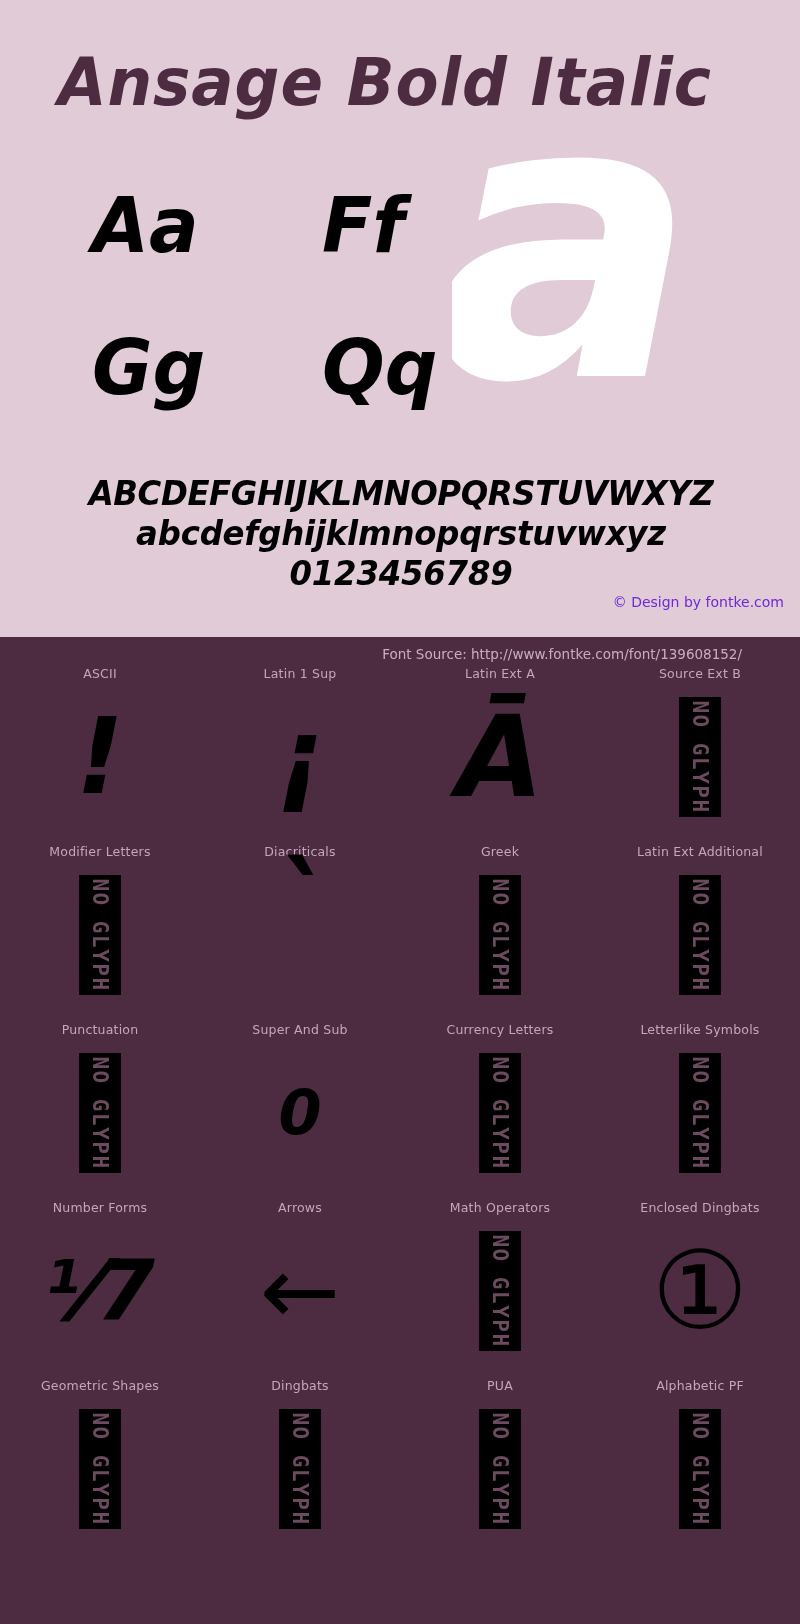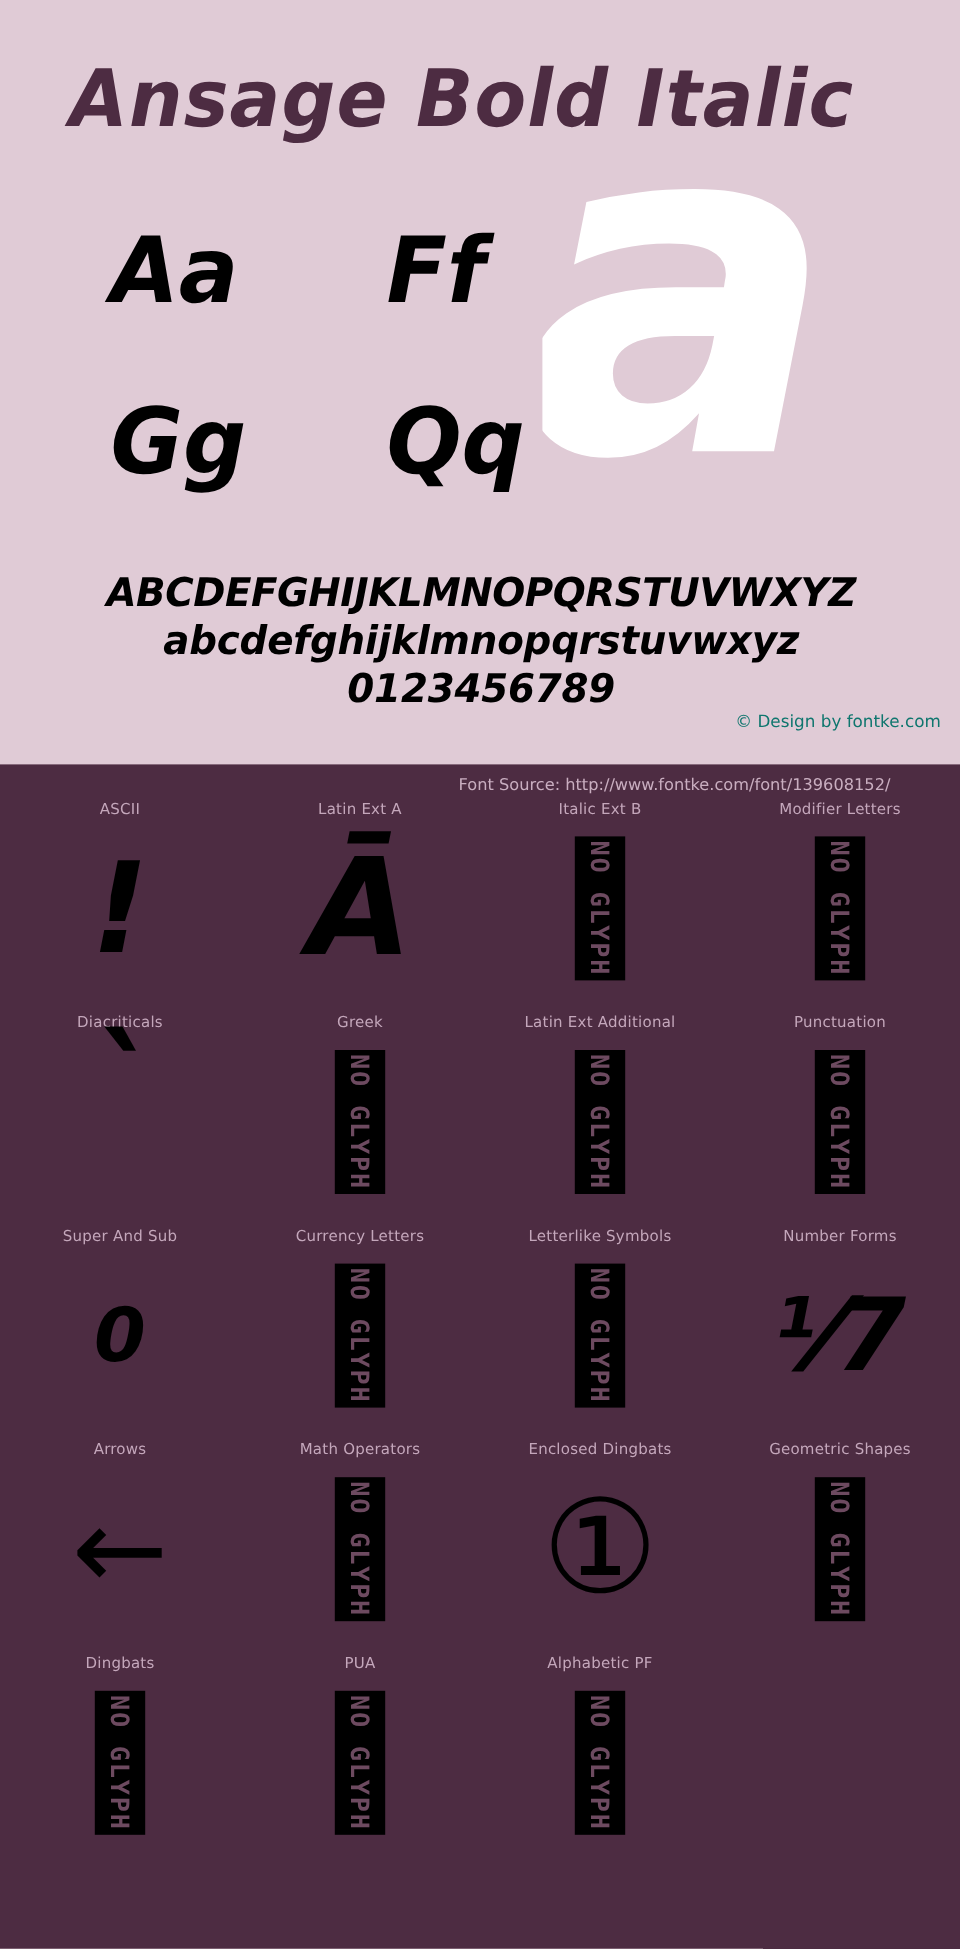--- a/index.html
+++ b/index.html
@@ -120,21 +120,21 @@
     transform: scaleX(0.98);
     transform-origin: left center;
   }
 
   .credit {
     position: absolute;
     right: 16px;
     top: 594px;
     font-family: "DejaVu Sans", sans-serif;
     font-size: 14px;
-    color: #0f766e;
+    color: #6d28d9;
     white-space: nowrap;
   }
 
   
   .coverage-panel {
     position: relative;
     width: 800px;
     height: 987px;
     background: #4d2c42;
     overflow: hidden;
@@ -263,27 +263,33 @@
   <div class="font-source">Font Source: http://www.fontke.com/font/139608152/</div>
 
   <div class="coverage-grid" id="coverage-grid">
       <div class="cov-cell">
         <div class="cov-label">ASCII</div>
         <div class="cov-sample">
           <div class="glyph glyph-bang">!</div>
         </div>
       </div>
       <div class="cov-cell">
+        <div class="cov-label">Latin 1 Sup</div>
+        <div class="cov-sample">
+          <div class="glyph glyph-ibang">¡</div>
+        </div>
+      </div>
+      <div class="cov-cell">
         <div class="cov-label">Latin Ext A</div>
         <div class="cov-sample">
           <div class="glyph glyph-amacron">Ā</div>
         </div>
       </div>
       <div class="cov-cell">
-        <div class="cov-label">Italic Ext B</div>
+        <div class="cov-label">Source Ext B</div>
         <div class="cov-sample">
           <div class="no-glyph-box">
             <span class="ng-text">NO GLYPH</span>
           </div>
         </div>
       </div>
       <div class="cov-cell">
         <div class="cov-label">Modifier Letters</div>
         <div class="cov-sample">
           <div class="no-glyph-box">

